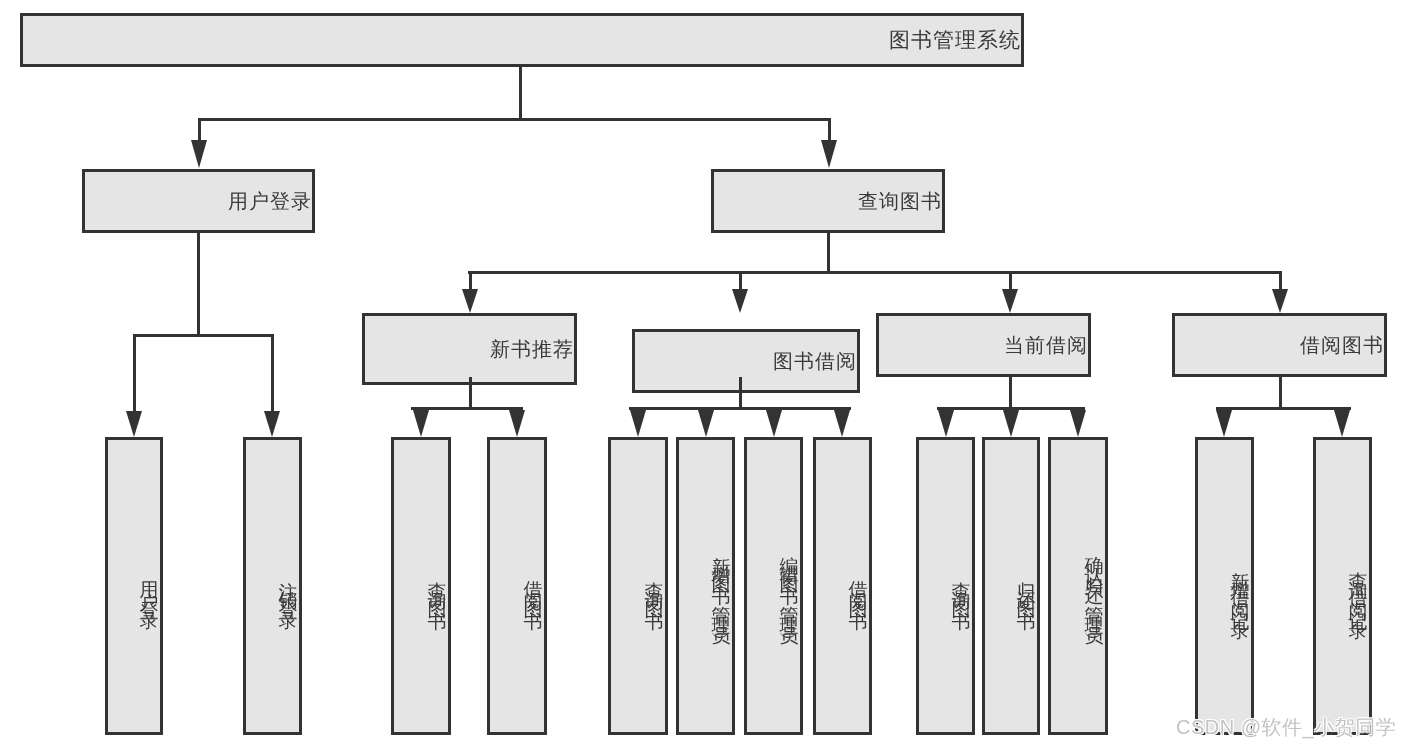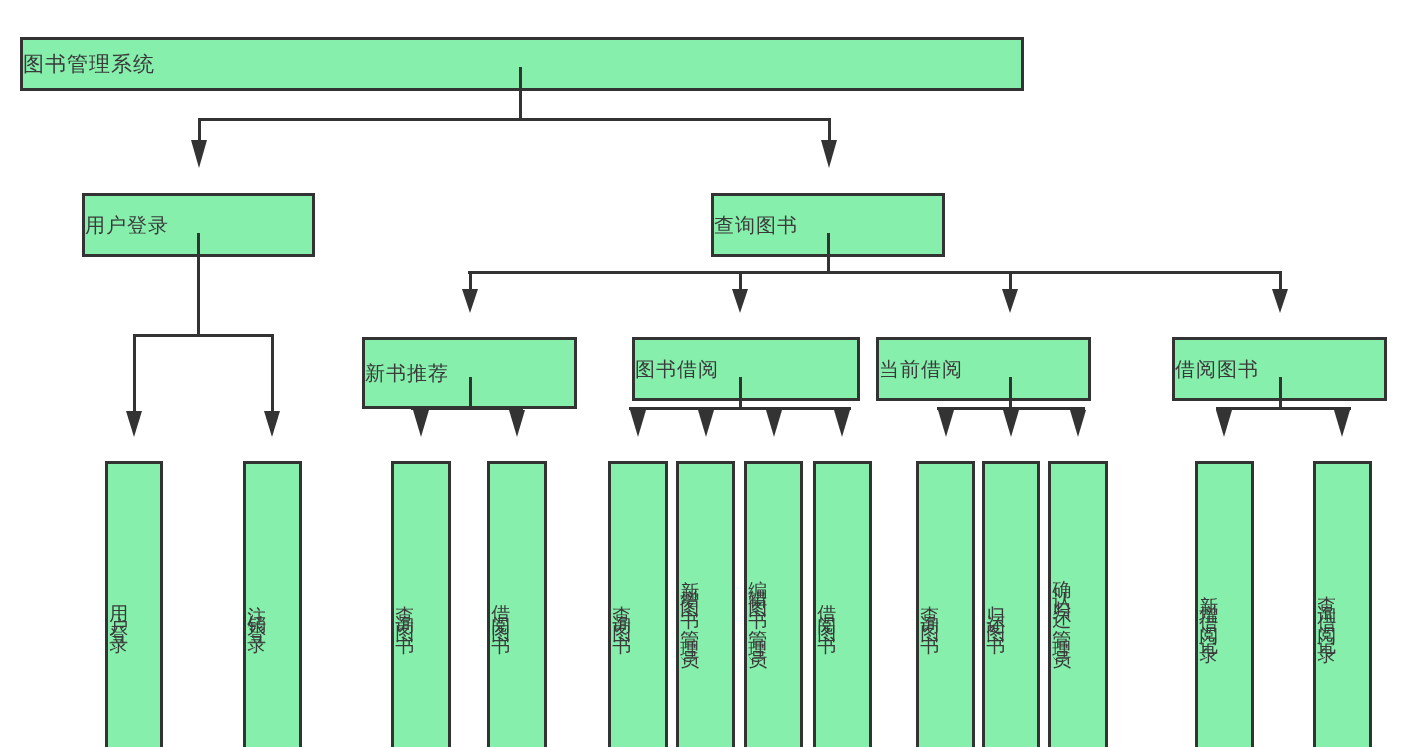--- a/index.html
+++ b/index.html
@@ -11,25 +11,24 @@
   .canvas{
     position:relative;
     width:1405px;height:747px;
     background:#ffffff;
     overflow:hidden;
   }
   .node{
     position:absolute;
     box-sizing:border-box;
     border:3px solid var(--line);
-    background:#86efac;
+    background:#e5e5e5;
     display:flex;
     align-items:center;
-    justify-content:flex-start;
-    margin-top:24px;
+    justify-content:flex-end;
   }
   .root-label{font-size:21px;letter-spacing:1px;}
   .branch-label{font-size:20px;letter-spacing:1px;}
   .leaf span{
     writing-mode:vertical-rl;
     text-orientation:mixed;
     font-size:19px;
     letter-spacing:10px;
     line-height:1.15;
     white-space:nowrap;
@@ -63,21 +62,21 @@
   <div class="node" style="left:82px;top:169px;width:233px;height:64px">
     <span class="branch-label">用户登录</span>
   </div>
   <div class="node" style="left:711px;top:169px;width:234px;height:64px">
     <span class="branch-label">查询图书</span>
   </div>
 
   <div class="node" style="left:362px;top:313px;width:215px;height:72px">
     <span class="branch-label">新书推荐</span>
   </div>
-  <div class="node" style="left:632px;top:313px;width:228px;height:64px">
+  <div class="node" style="left:632px;top:329px;width:228px;height:64px">
     <span class="branch-label">图书借阅</span>
   </div>
   <div class="node" style="left:876px;top:313px;width:215px;height:64px">
     <span class="branch-label">当前借阅</span>
   </div>
   <div class="node" style="left:1172px;top:313px;width:215px;height:64px">
     <span class="branch-label">借阅图书</span>
   </div>
 
   <div class="node leaf" style="left:105px;top:437px;width:58px;height:298px">
@@ -161,13 +160,14 @@
       <div class="arrow" style="left: 698px; top: 410px; border-top: 27px solid var(--line);"></div>
       <div class="arrow" style="left: 766px; top: 410px; border-top: 27px solid var(--line);"></div>
       <div class="arrow" style="left: 834px; top: 410px; border-top: 27px solid var(--line);"></div>
       <div class="arrow" style="left: 938px; top: 410px; border-top: 27px solid var(--line);"></div>
       <div class="arrow" style="left: 1003px; top: 410px; border-top: 27px solid var(--line);"></div>
       <div class="arrow" style="left: 1070px; top: 410px; border-top: 27px solid var(--line);"></div>
       <div class="arrow" style="left: 1216px; top: 410px; border-top: 27px solid var(--line);"></div>
       <div class="arrow" style="left: 1334px; top: 410px; border-top: 27px solid var(--line);"></div>
     </div>
 
+  <div class="watermark">CSDN @软件_小贺同学</div>
 </div>
 
 </body></html>

